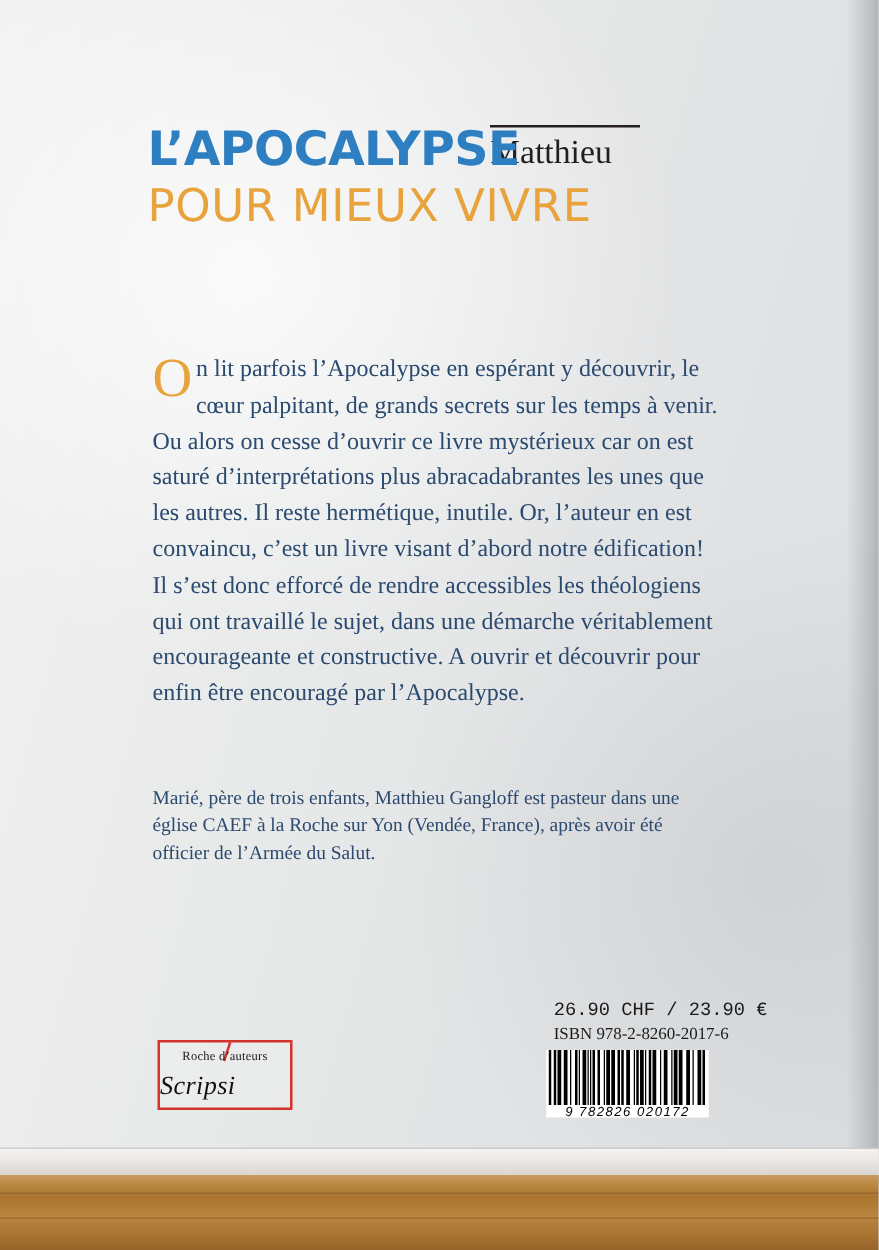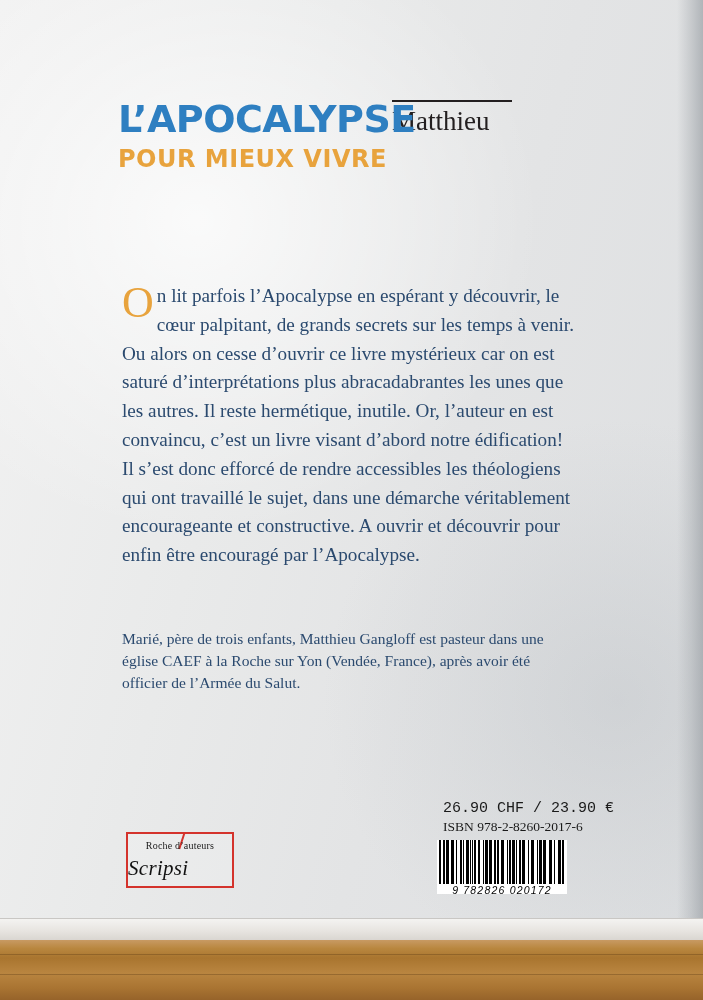--- a/index.html
+++ b/index.html
@@ -91,22 +91,22 @@
     font-weight: bold;
     font-size: 38px;
     letter-spacing: -0.5px;
     color: #2e7fc1;
     line-height: 1.04;
     margin: 0;
     white-space: nowrap;
   }
   .main-subtitle {
     font-family: "DejaVu Sans", sans-serif;
-    font-weight: bold;
-    font-size: 24px;
+    font-weight: normal;
+    font-size: 36px;
     letter-spacing: 0.5px;
     color: #e8a33d;
     line-height: 1.1;
     margin: 6px 0 0 0;
     white-space: nowrap;
   }
   .author {
     position: absolute;
     left: 392px;
     top: 106px;

